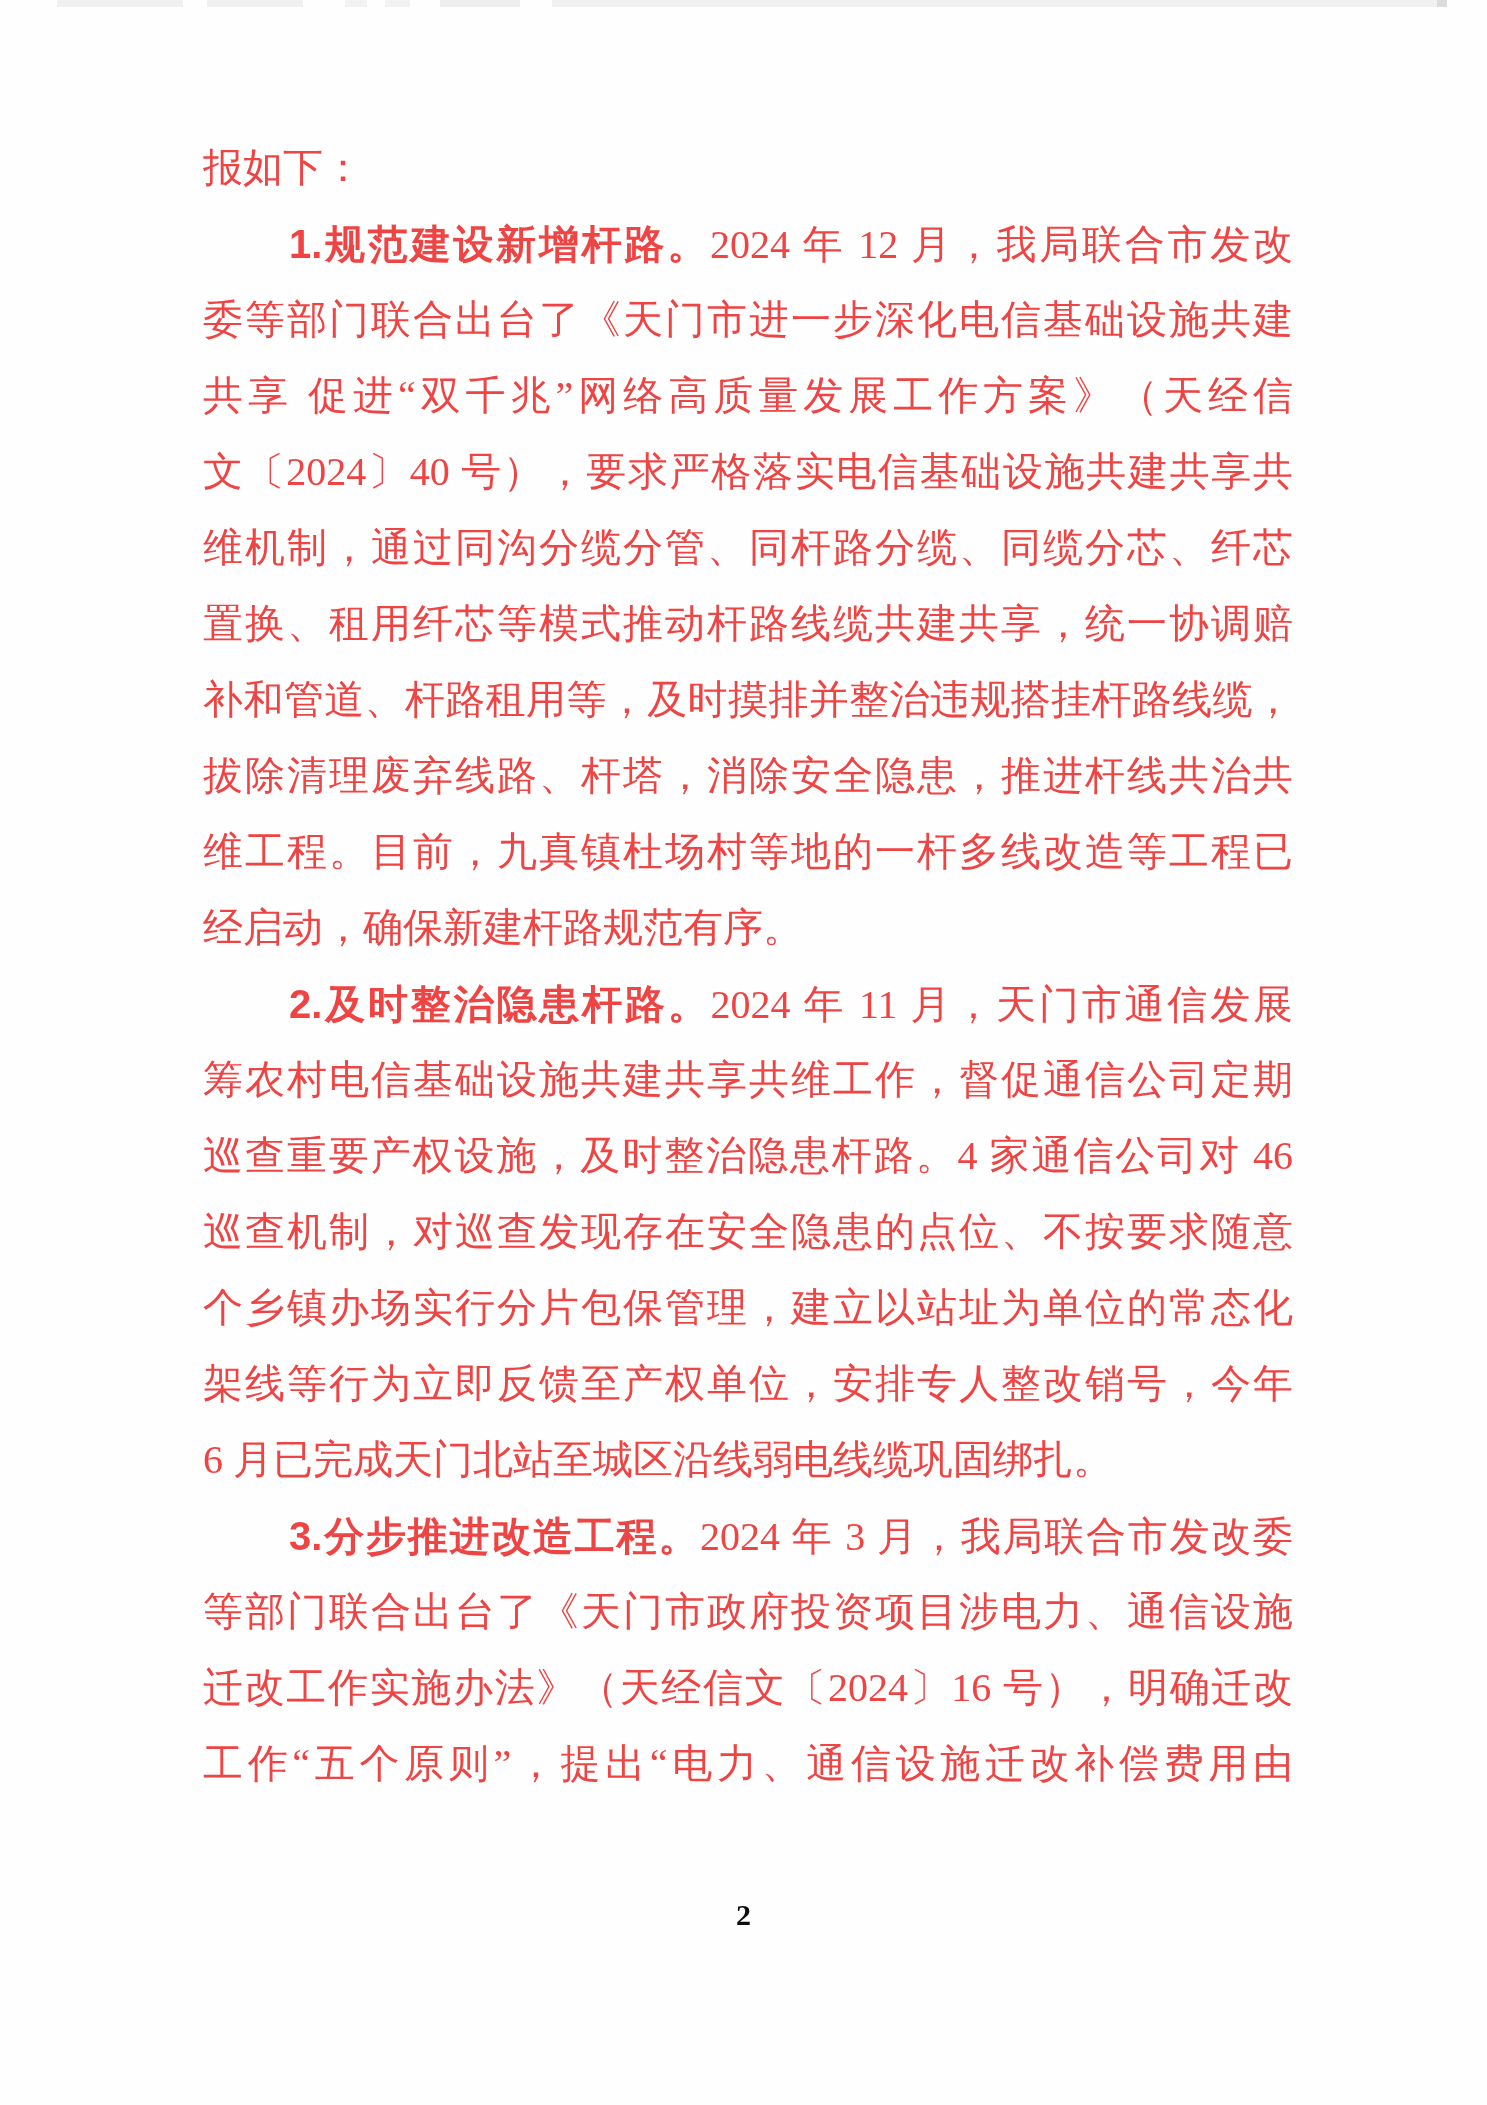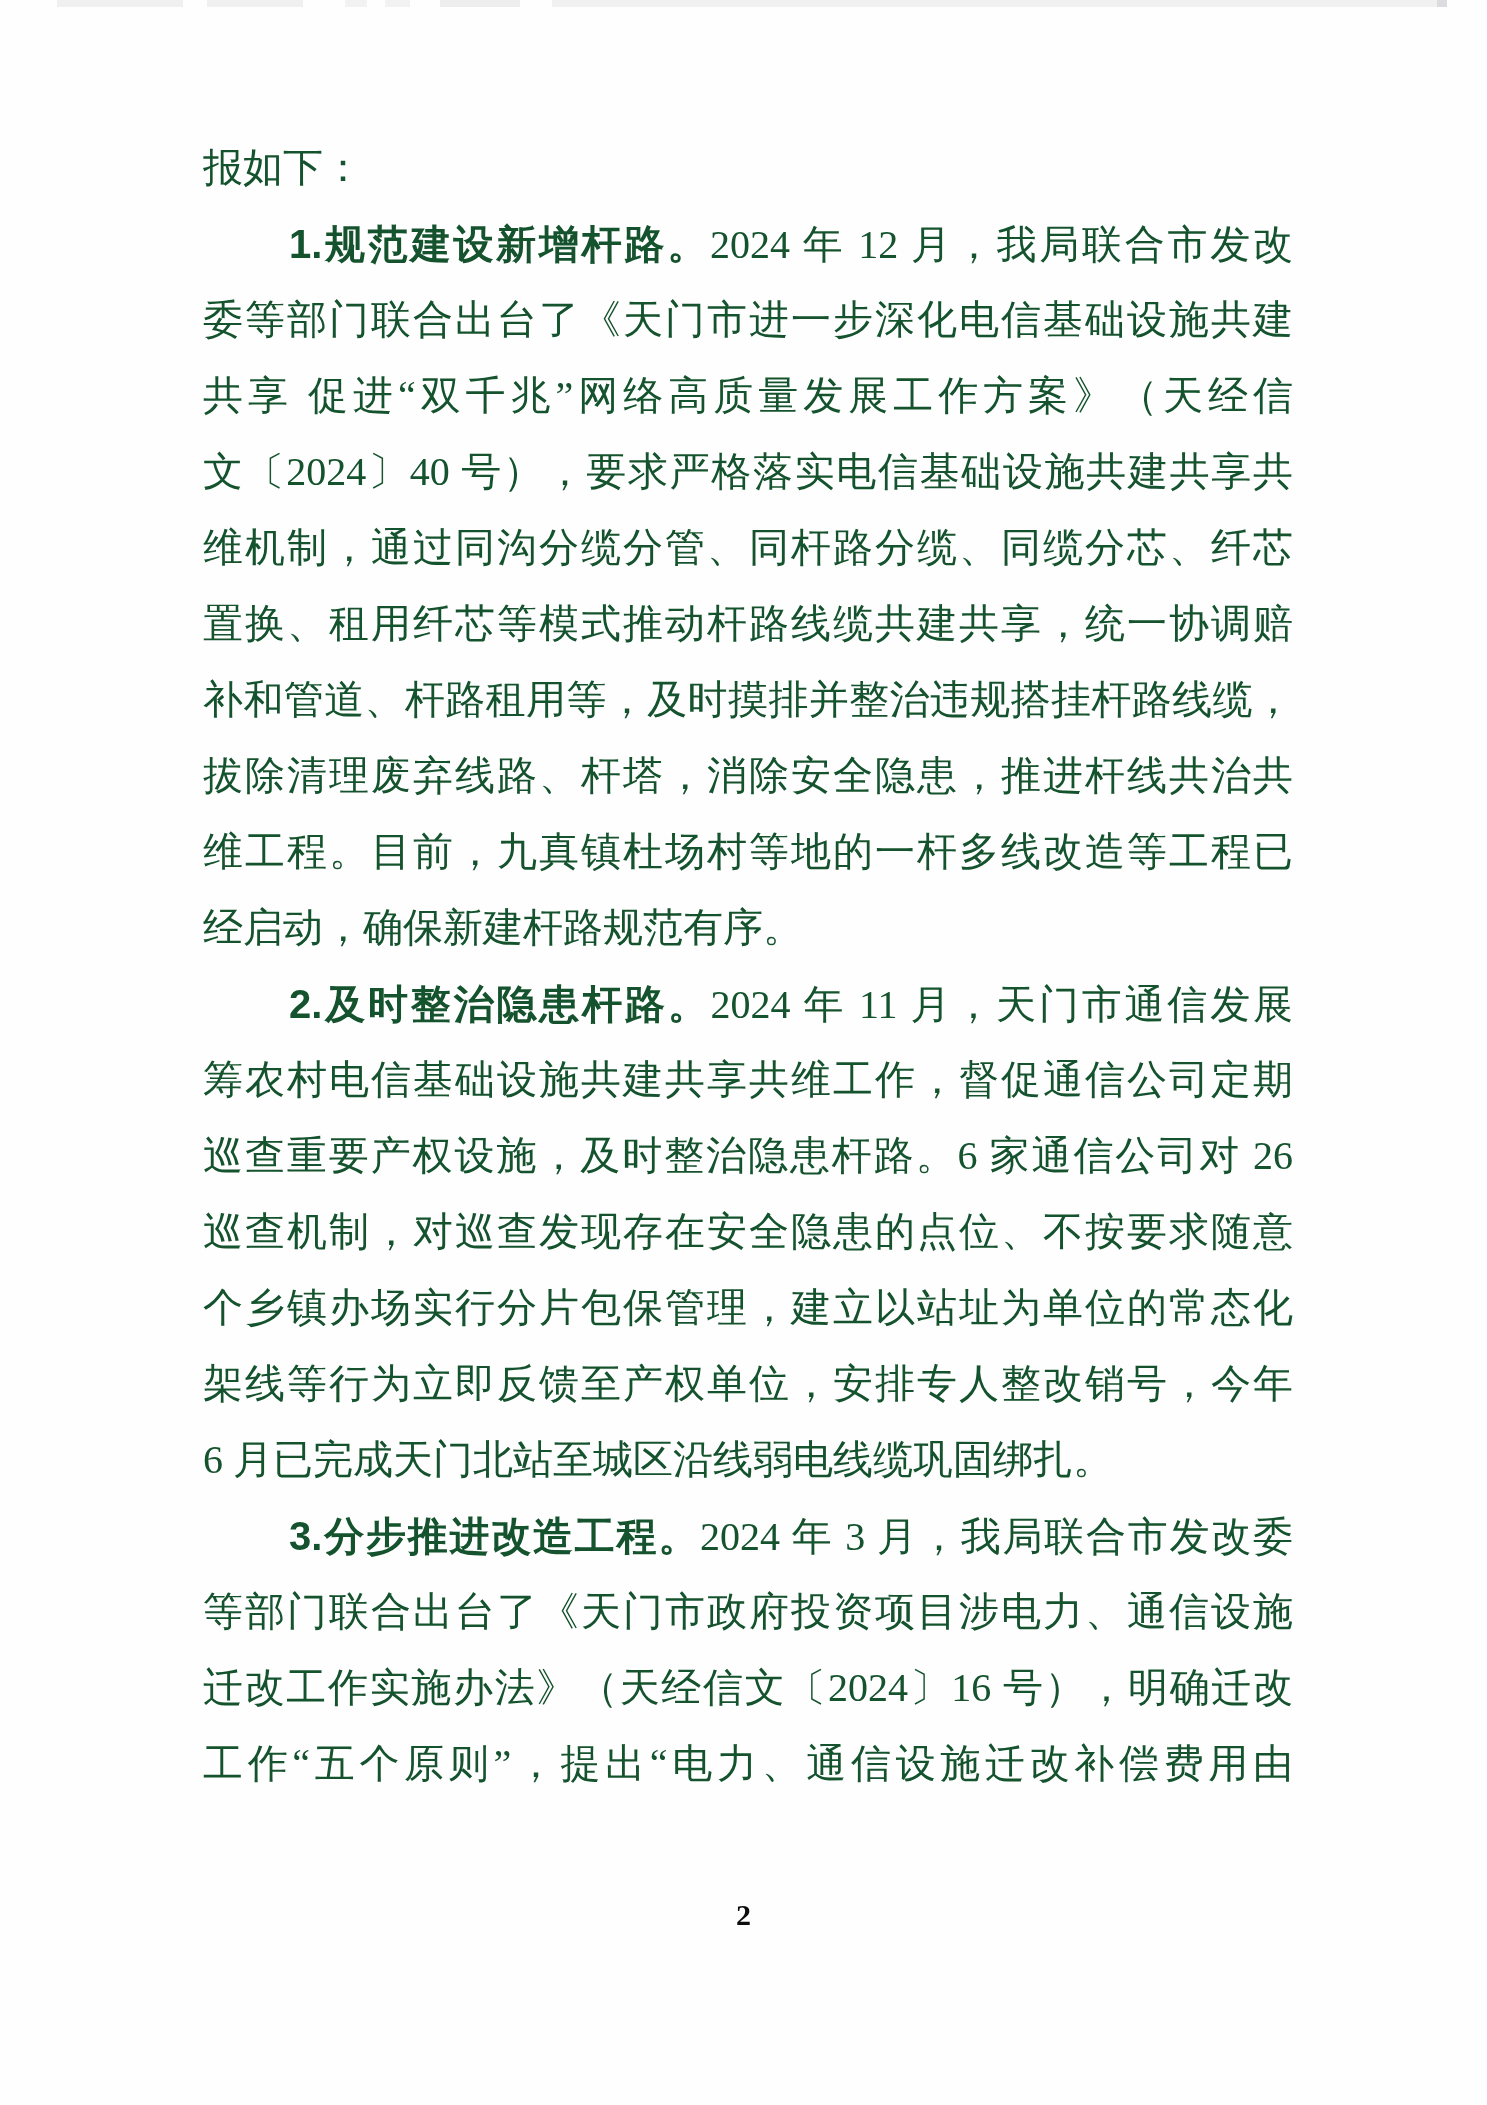--- a/index.html
+++ b/index.html
@@ -26,21 +26,21 @@
     position: absolute;
     top: 0;
     height: 7px;
   }
   
   #doc-body {
     position: absolute;
     left: 203px;
     top: 130px;
     width: 1090px;
-    color: #14532d;
+    color: #ef4444;
   }
   .line {
     height: 76px;
     line-height: 76px;
     font-size: 40px;
     overflow: hidden;
     text-align: justify;
     text-align-last: justify;
     white-space: normal;
   }
@@ -89,21 +89,21 @@
       <div class="line"><span class="run-normal">共享 促进“双千兆”网络高质量发展工作方案》（天经信</span></div>
       <div class="line"><span class="run-normal">文〔2024〕40 号），要求严格落实电信基础设施共建共享共</span></div>
       <div class="line"><span class="run-normal">维机制，通过同沟分缆分管、同杆路分缆、同缆分芯、纤芯</span></div>
       <div class="line"><span class="run-normal">置换、租用纤芯等模式推动杆路线缆共建共享，统一协调赔</span></div>
       <div class="line"><span class="run-normal">补和管道、杆路租用等，及时摸排并整治违规搭挂杆路线缆，</span></div>
       <div class="line"><span class="run-normal">拔除清理废弃线路、杆塔，消除安全隐患，推进杆线共治共</span></div>
       <div class="line"><span class="run-normal">维工程。目前，九真镇杜场村等地的一杆多线改造等工程已</span></div>
       <div class="line no-justify"><span class="run-normal">经启动，确保新建杆路规范有序。</span></div>
       <div class="line indent"><span class="run-bold">2.及时整治隐患杆路。</span><span class="run-normal">2024 年 11 月，天门市通信发展</span></div>
       <div class="line"><span class="run-normal">筹农村电信基础设施共建共享共维工作，督促通信公司定期</span></div>
-      <div class="line"><span class="run-normal">巡查重要产权设施，及时整治隐患杆路。6 家通信公司对 26</span></div>
+      <div class="line"><span class="run-normal">巡查重要产权设施，及时整治隐患杆路。4 家通信公司对 46</span></div>
       <div class="line"><span class="run-normal">巡查机制，对巡查发现存在安全隐患的点位、不按要求随意</span></div>
       <div class="line"><span class="run-normal">个乡镇办场实行分片包保管理，建立以站址为单位的常态化</span></div>
       <div class="line"><span class="run-normal">架线等行为立即反馈至产权单位，安排专人整改销号，今年</span></div>
       <div class="line no-justify"><span class="run-normal">6 月已完成天门北站至城区沿线弱电线缆巩固绑扎。</span></div>
       <div class="line indent"><span class="run-bold">3.分步推进改造工程。</span><span class="run-normal">2024 年 3 月，我局联合市发改委</span></div>
       <div class="line"><span class="run-normal">等部门联合出台了《天门市政府投资项目涉电力、通信设施</span></div>
       <div class="line"><span class="run-normal">迁改工作实施办法》（天经信文〔2024〕16 号），明确迁改</span></div>
       <div class="line"><span class="run-normal">工作“五个原则”，提出“电力、通信设施迁改补偿费用由</span></div>
     </div>
   <div id="page-number">2</div>

